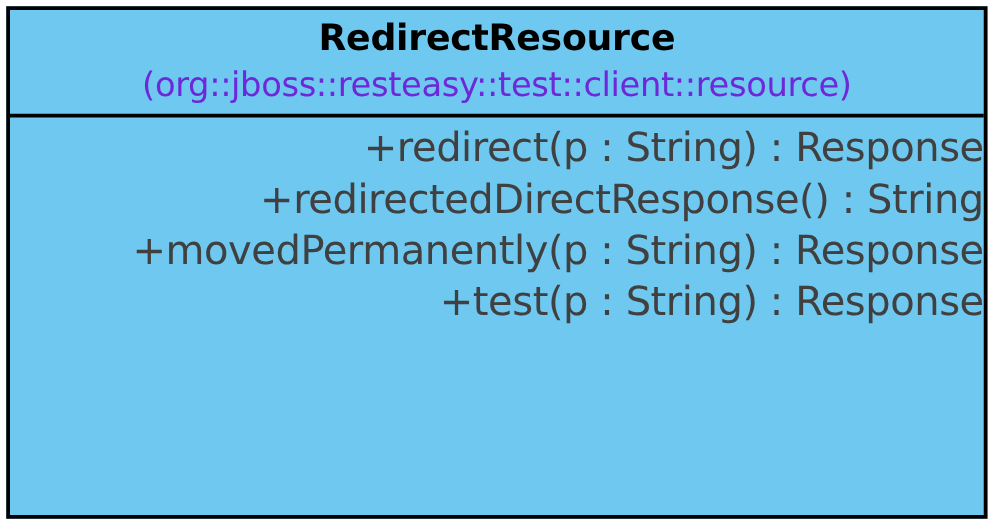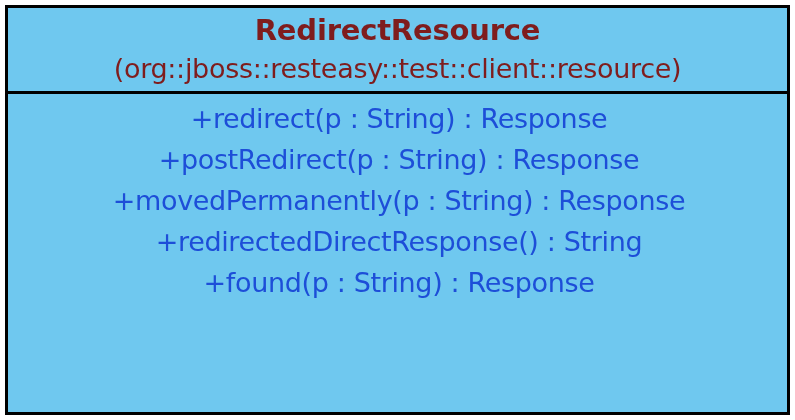--- a/index.html
+++ b/index.html
@@ -43,70 +43,69 @@
     display: flex;
     flex-direction: column;
     align-items: center;
     justify-content: flex-start;
     padding-top: 2px;
   }
 
   .class-name {
     font-size: 29px;
     font-weight: bold;
-    color: #7f1d1d;
+    color: #000000;
     line-height: 40px;
     letter-spacing: -0.2px;
     white-space: nowrap;
   }
 
   .class-namespace {
     font-size: 27px;
     font-weight: normal;
-    color: #7f1d1d;
+    color: #6d28d9;
     line-height: 38px;
     letter-spacing: -0.3px;
     white-space: nowrap;
   }
 
   
   .class-operations {
     box-sizing: border-box;
     flex: 1 1 auto;
     width: 100%;
     padding: 4px 0 0 3px;
     display: flex;
     flex-direction: column;
   }
 
   .operation-row {
-    font-size: 27px;
+    font-size: 32px;
     font-weight: normal;
-    color: #1d4ed8;
+    color: #404040;
     line-height: 41px;
     height: 41px;
     white-space: nowrap;
     letter-spacing: -0.35px;
-    text-align: center;
+    text-align: right;
   }
 </style>
 </head>
 <body>
 
 <div id="uml-canvas">
 
   <div class="uml-class">
 
     <div class="class-header">
       <div class="class-name">RedirectResource</div>
       <div class="class-namespace">(org::jboss::resteasy::test::client::resource)</div>
     </div>
 
     <div class="class-operations">
       <div class="operation-row">+redirect(p : String) : Response</div>
-      <div class="operation-row">+postRedirect(p : String) : Response</div>
+      <div class="operation-row">+redirectedDirectResponse() : String</div>
       <div class="operation-row">+movedPermanently(p : String) : Response</div>
-      <div class="operation-row">+redirectedDirectResponse() : String</div>
-      <div class="operation-row">+found(p : String) : Response</div>
+      <div class="operation-row">+test(p : String) : Response</div>
     </div>
 
   </div>
 </div>
 
 </body></html>

